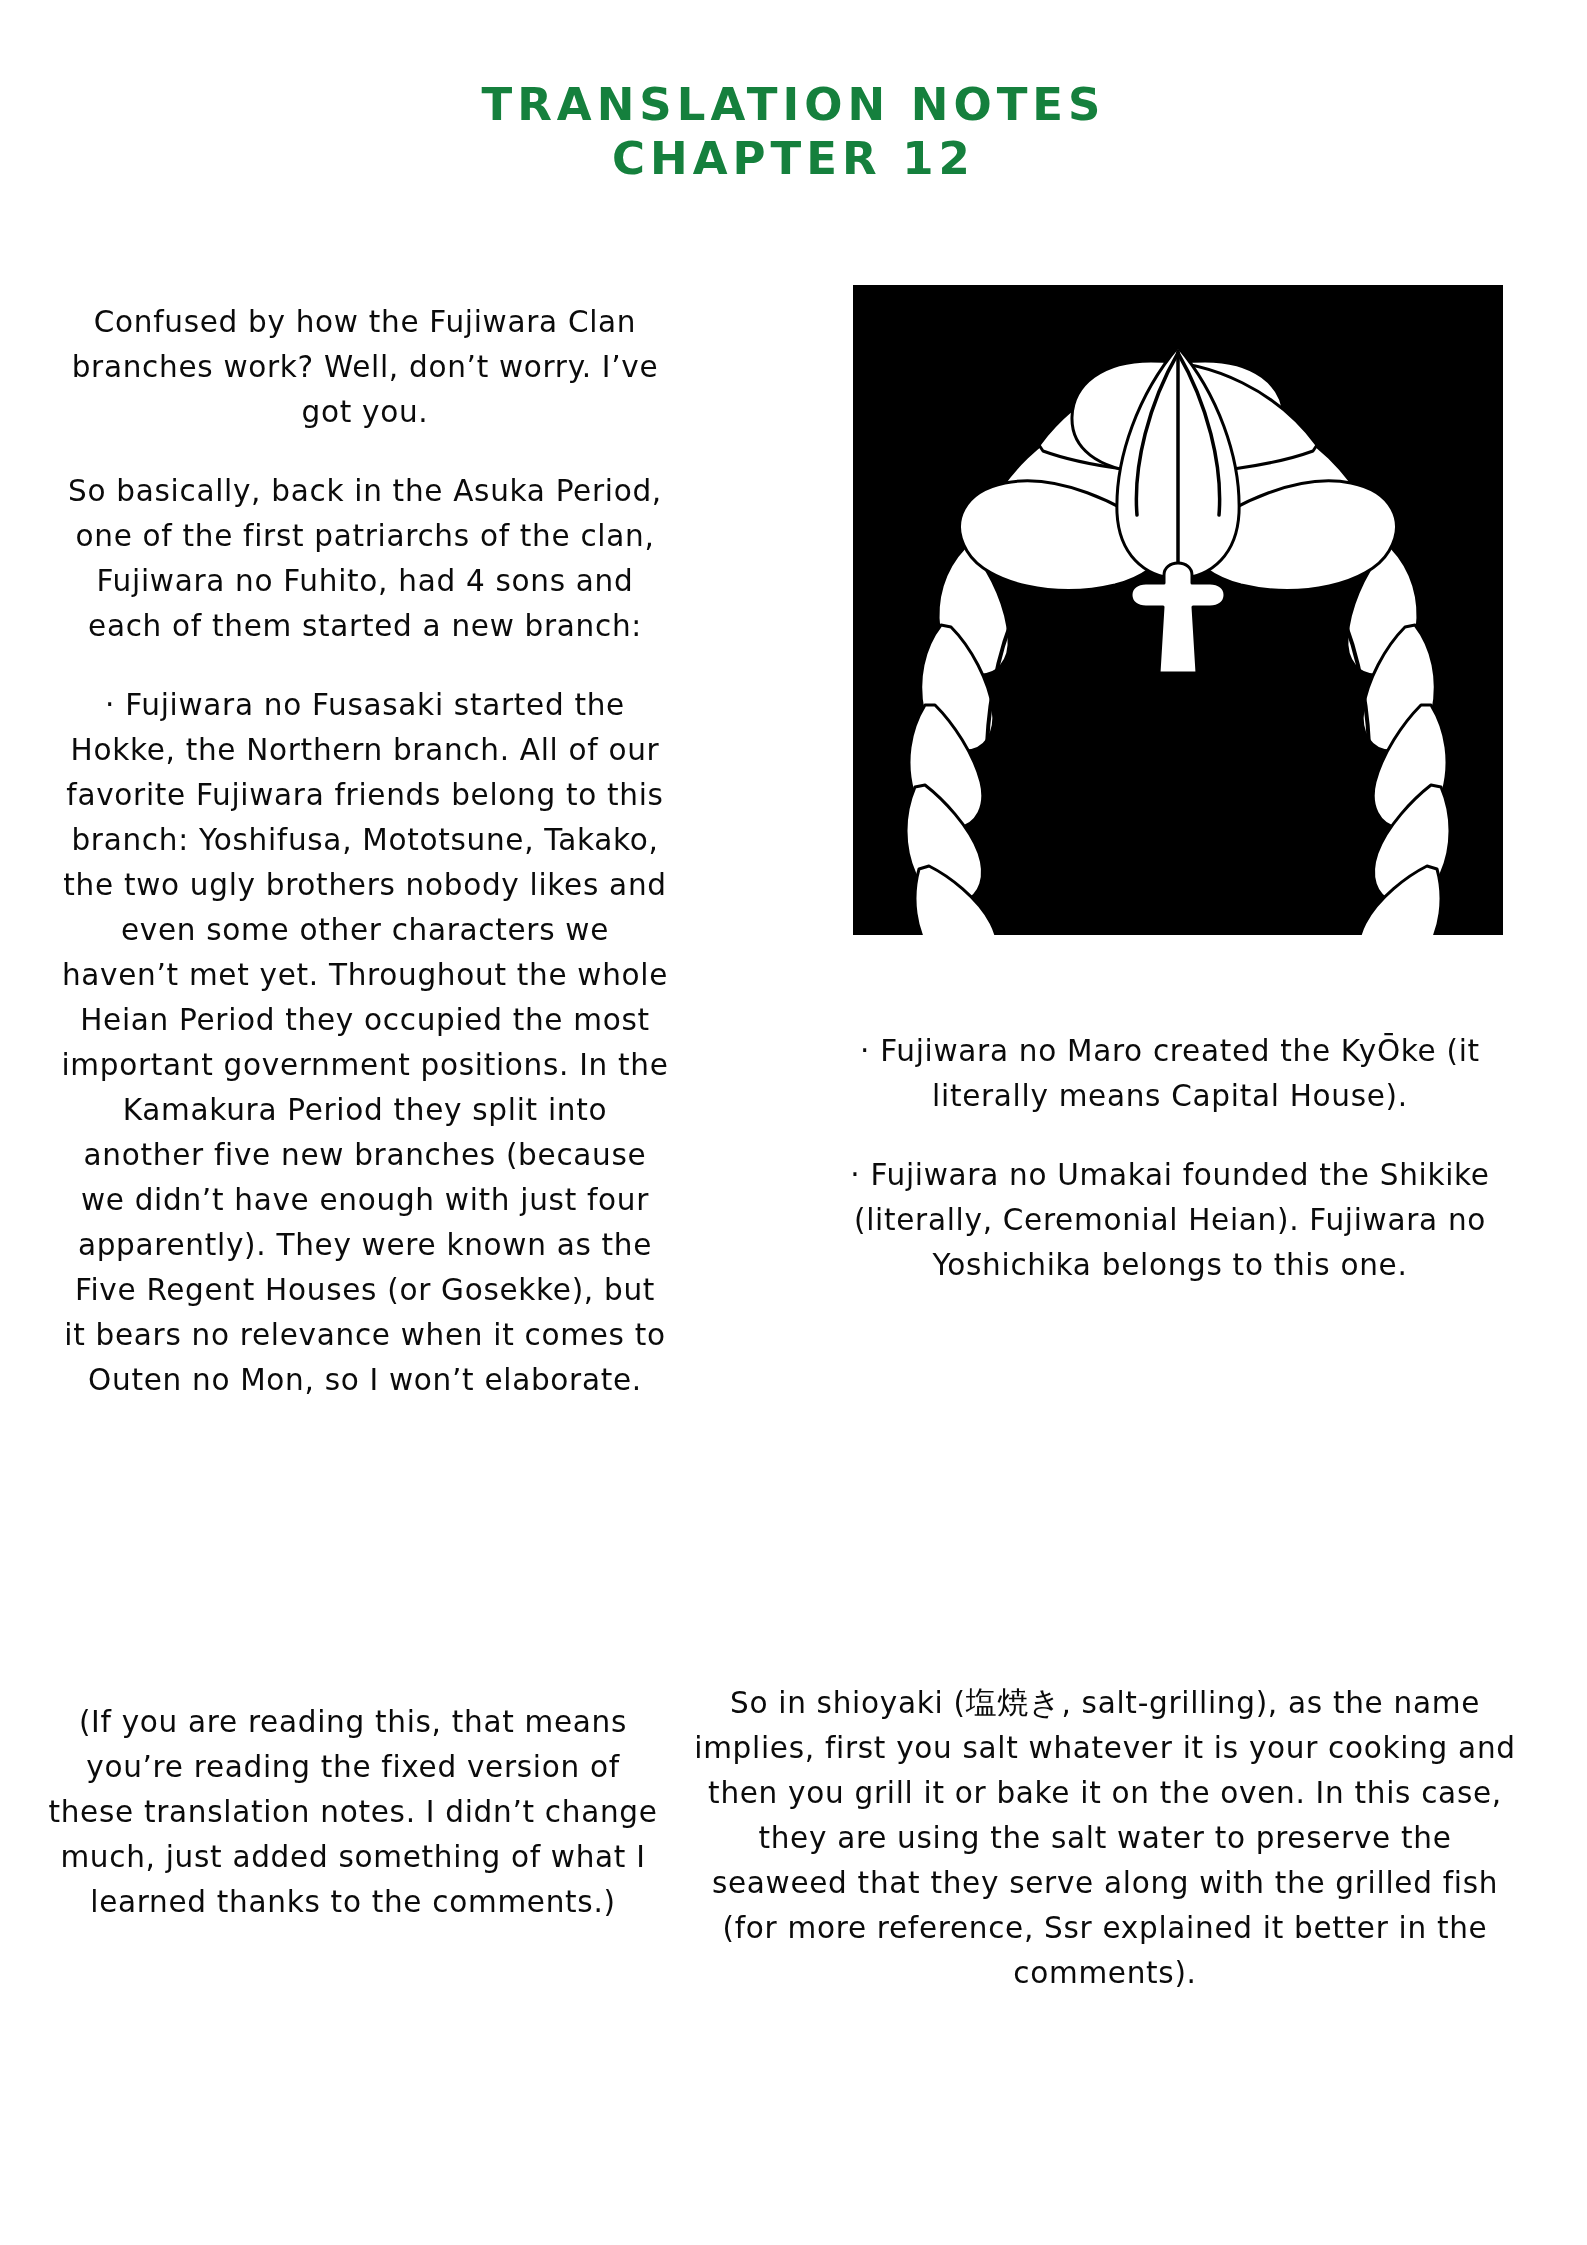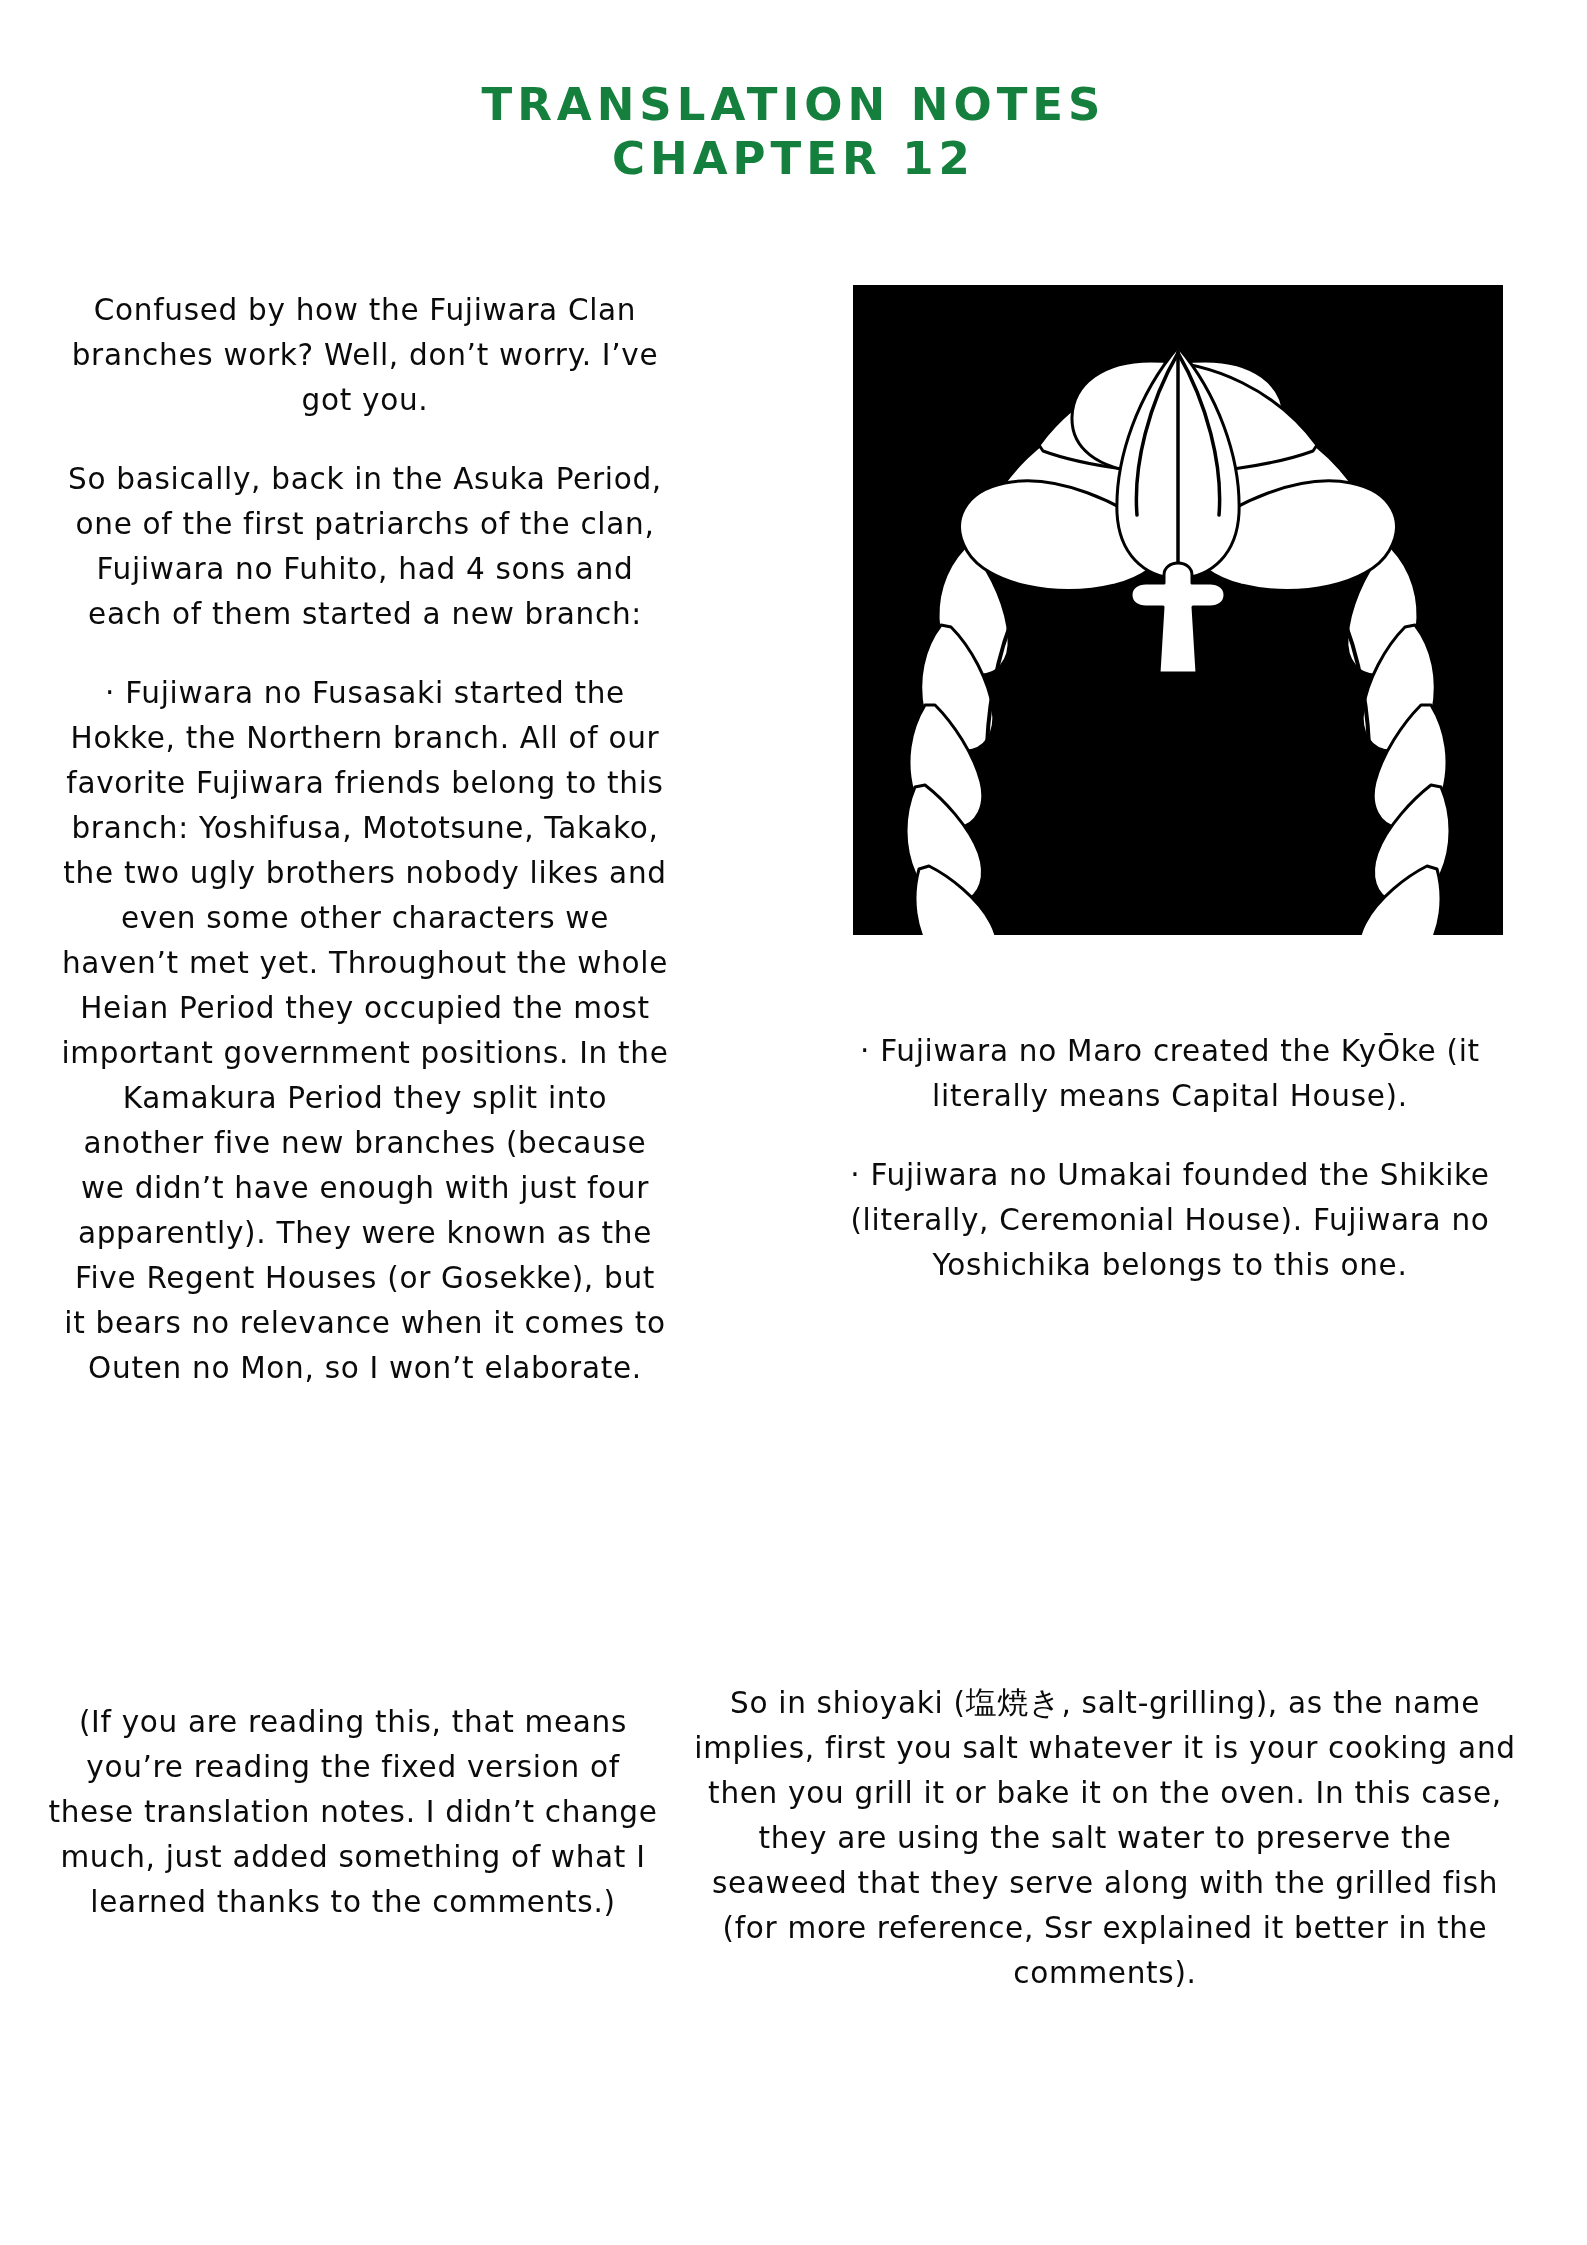--- a/index.html
+++ b/index.html
@@ -31,21 +31,21 @@
     font-weight: 700;
     letter-spacing: 5px;
     line-height: 54px;
     color: #15803d;
   }
 
   
   .col-left {
     position: absolute;
     left: 60px;
-    top: 288px;
+    top: 300px;
     width: 610px;
     text-align: center;
   }
   .col-right-top {
     position: absolute;
     left: 820px;
     top: 1029px;
     width: 700px;
     text-align: center;
   }
@@ -175,21 +175,21 @@
 </div>
 
 <div class="col-left">
   <p class="para">Confused by how the Fujiwara Clan branches work? Well, don’t worry. I’ve got you.</p>
   <p class="para">So basically, back in the Asuka Period, one of the first patriarchs of the clan, Fujiwara no Fuhito, had 4 sons and each of them started a new branch:</p>
   <p class="para">· Fujiwara no Fusasaki started the Hokke, the Northern branch. All of our favorite Fujiwara friends belong to this branch: Yoshifusa, Mototsune, Takako, the two ugly brothers nobody likes and even some other characters we haven’t met yet. Throughout the whole Heian Period they occupied the most important government positions. In the Kamakura Period they split into another five new branches (because we didn’t have enough with just four apparently). They were known as the Five Regent Houses (or Gosekke), but it bears no relevance when it comes to Outen no Mon, so I won’t elaborate.</p>
 </div>
 
 <div class="col-right-top">
   <p class="para">· Fujiwara no Maro created the KyŌke (it literally means Capital House).</p>
-  <p class="para">· Fujiwara no Umakai founded the Shikike (literally, Ceremonial House). Fujiwara no Yoshichika belongs to this one.</p>
+  <p class="para">· Fujiwara no Umakai founded the Shikike (literally, Ceremonial Heian). Fujiwara no Yoshichika belongs to this one.</p>
 </div>
 
 <div class="col-left-bottom">
   <p class="para">(If you are reading this, that means you’re reading the fixed version of these translation notes. I didn’t change much, just added something of what I learned thanks to the comments.)</p>
 </div>
 
 <div class="col-right-bottom">
   <p class="para"><span>So in shioyaki (</span><span class="jp">塩焼き</span><span>, salt-grilling), as the name implies, first you salt whatever it is your cooking and then you grill it or bake it on the oven. In this case, they are using the salt water to preserve the seaweed that they serve along with the grilled fish (for more reference, Ssr explained it better in the comments).</span></p>
 </div>
 

